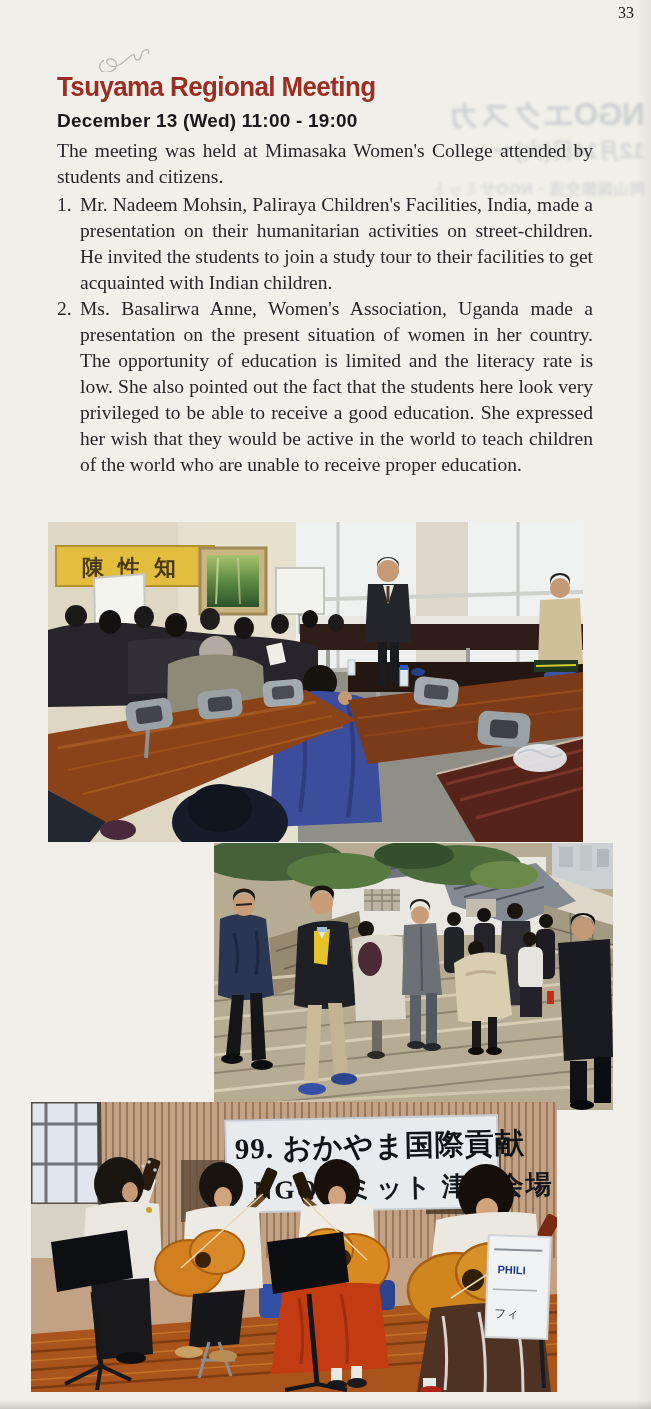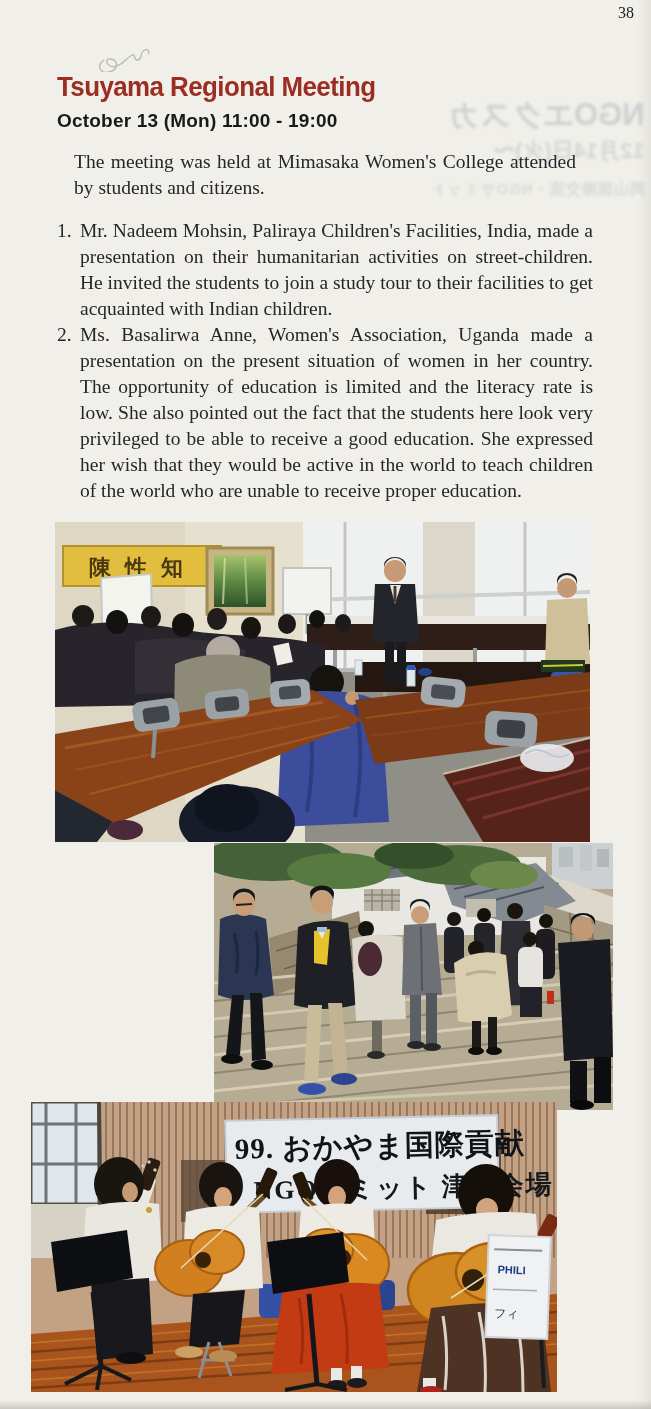--- a/index.html
+++ b/index.html
@@ -29,55 +29,55 @@
   .article{position:absolute;left:57px;top:72px;width:536px;}
   .article h1{
     margin:0 0 7px 0;font-family:"Liberation Sans", sans-serif;
     font-size:27px;font-weight:bold;color:#9b2d22;letter-spacing:-0.6px;
     transform:scaleX(0.96);transform-origin:left center;white-space:nowrap;
   }
   .article h2{
     margin:0 0 6px 0;font-family:"Liberation Sans", sans-serif;
     font-size:19px;font-weight:bold;color:#19191b;letter-spacing:0.2px;
   }
-  .article p.intro{margin:17px;font-size:19.5px;line-height:26px;text-align:justify;}
+  .article p.intro{margin:0;font-size:19.5px;line-height:26px;text-align:justify;}
   .article ol{margin:2px 0 0 0;padding:0;list-style:none;}
   .article li{
     position:relative;padding-left:23px;font-size:19.5px;line-height:26px;
     text-align:justify;
   }
   .article li .num{position:absolute;left:0;top:0;}
   figure.photo{position:absolute;margin:0;padding:0;line-height:0;}
-  .photo1{left:55px;top:522px;}
+  .photo1{left:48px;top:522px;}
   .photo2{left:214px;top:843px;}
   .photo3{left:31px;top:1102px;z-index:3;}
   .bottom-shade{
     position:absolute;left:0;bottom:0;width:100%;height:9px;
     background:linear-gradient(to bottom, rgba(0,0,0,0), rgba(130,128,120,0.35));
     pointer-events:none;
   }
 </style>
 </head>
 <body>
 
 <div class="page">
 
-  <div class="page-number">38</div>
+  <div class="page-number">33</div>
 
   <svg class="squiggle" width="72" height="36" viewBox="0 0 72 36">
     <path d="M14,24 c-8,6 -4,14 5,12 c9,-2 10,-12 2,-13 c-8,-1 -4,10 6,7 c8,-3 9,-8 15,-11 c4,-2 1,6 6,5 c5,-1 1,-8 7,-10 c3,-1 5,1 3,4" fill="none" stroke="#b8b9b2" stroke-width="1.3"></path>
   </svg>
 
   <div class="ghost g1">NGOエクスカ</div>
   <div class="ghost g2">12月14日(火)〜</div>
   <div class="ghost g3">岡山国際交流・NGOサミット</div>
 
   <section class="article">
     <h1>Tsuyama Regional Meeting</h1>
-    <h2>October 13 (Mon) 11:00 - 19:00</h2>
+    <h2>December 13 (Wed) 11:00 - 19:00</h2>
     <p class="intro">The meeting was held at Mimasaka Women's College attended by students and citizens.</p>
     <ol>
       <li>
         <span class="num">1.</span>
         <span>Mr. Nadeem Mohsin, Paliraya Children's Facilities, India, made a presentation on their humanitarian activities on street-children.  He invited the students to join a study tour to their facilities to get acquainted with Indian children.</span>
       </li>
       <li>
         <span class="num">2.</span>
         <span>Ms. Basalirwa Anne, Women's Association, Uganda made a presentation on the present situation of women in her country.  The opportunity of education is limited and the literacy rate is low.  She also pointed out the fact that the students here look very privileged to be able to receive a good education.  She expressed her wish that  they would be active in the world to teach children of the world who are unable to receive proper education.</span>
       </li>

